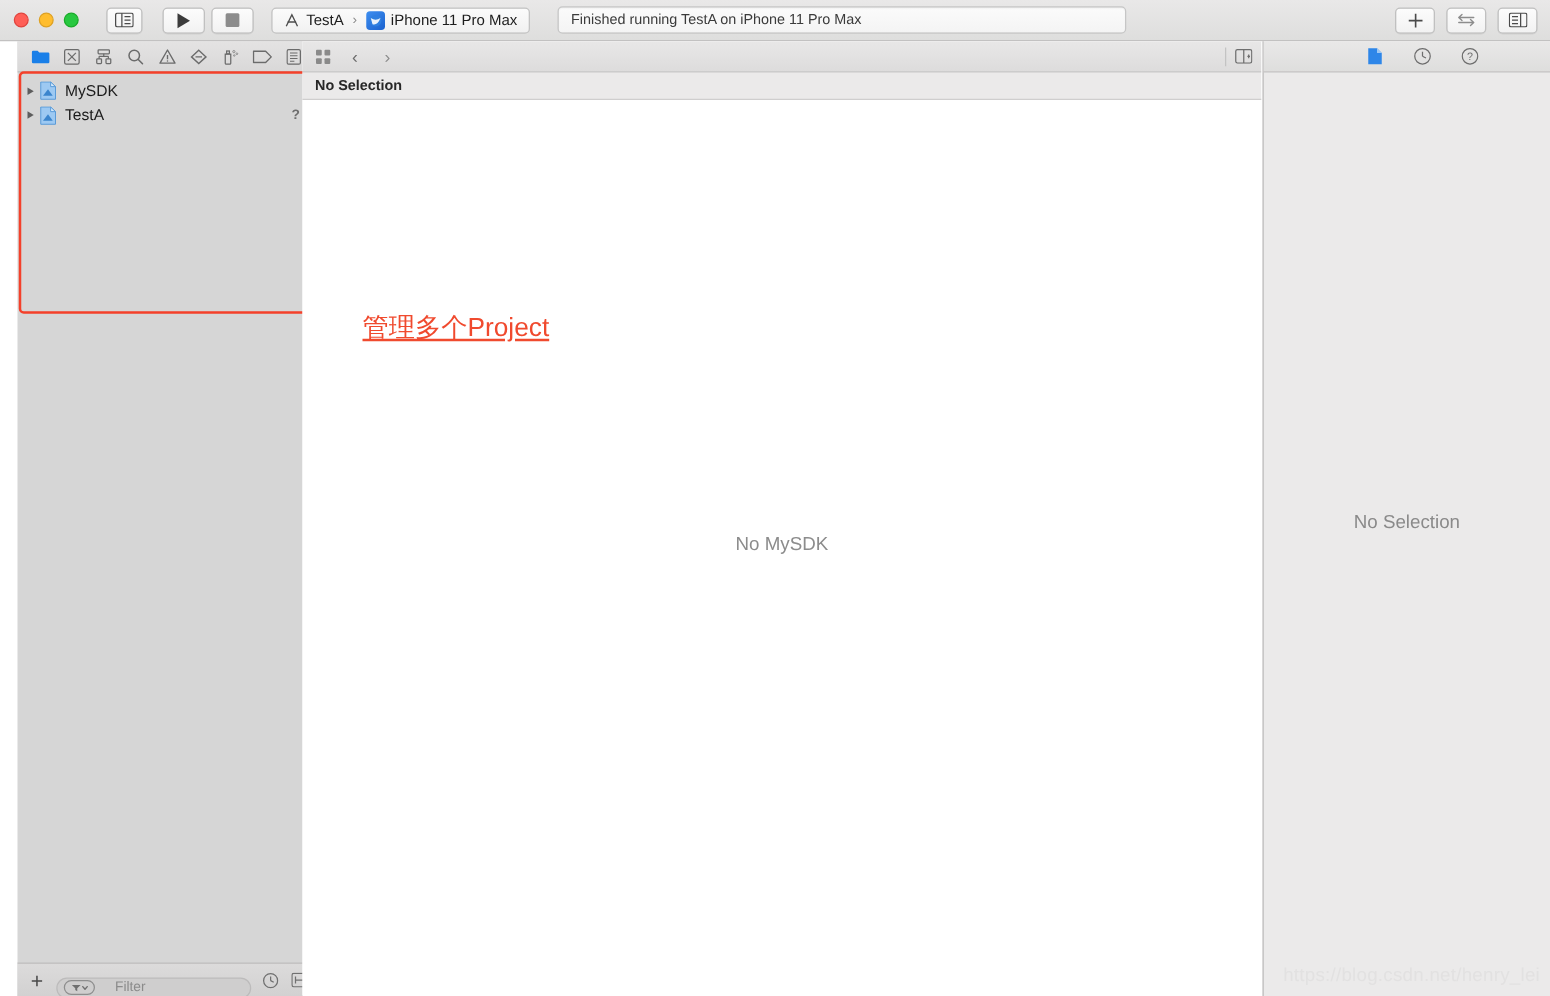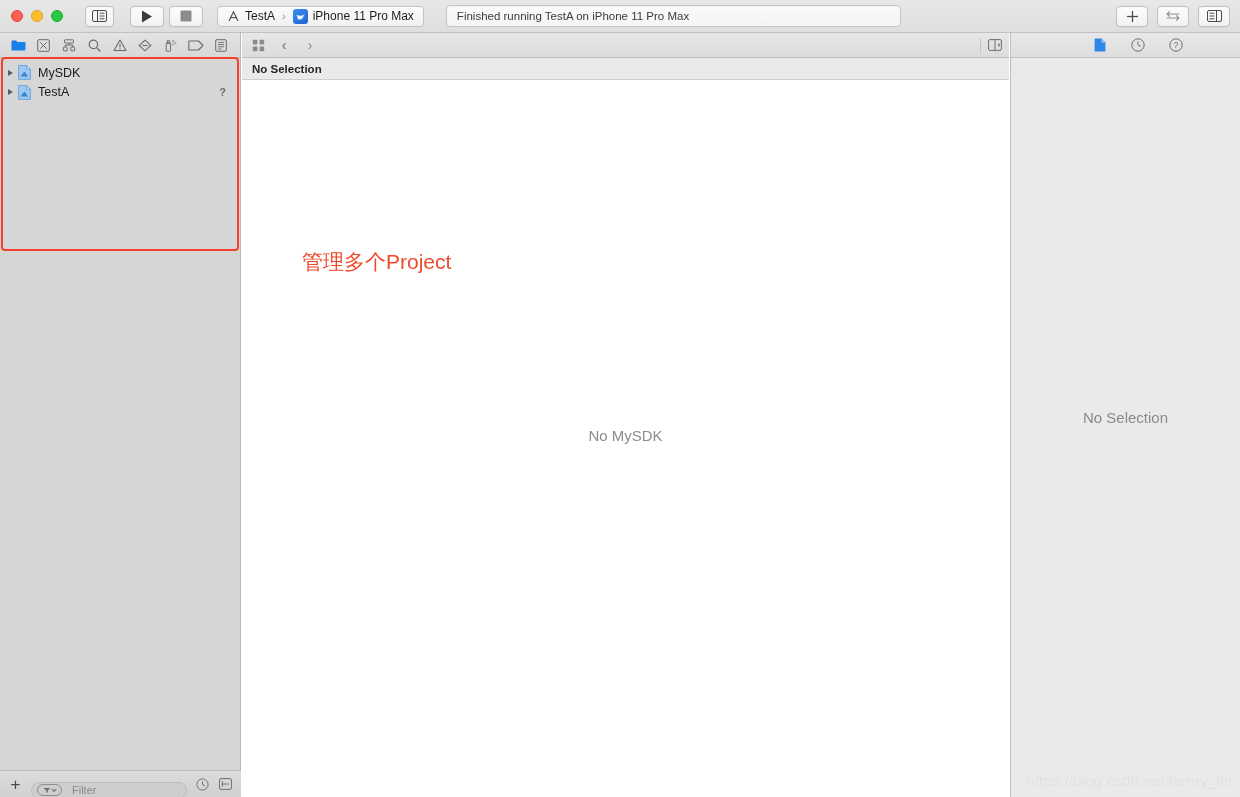--- a/index.html
+++ b/index.html
@@ -54,21 +54,21 @@
     background: linear-gradient(to bottom,#fbfbfb,#f4f4f4);
     border: 1px solid #c6c6c6; border-radius: 4px;
     display: flex; align-items: center; padding: 0 10px;
     font-size: 11.5px; color: #3b3b3b;
     box-shadow: inset 0 1px 1px rgba(0,0,0,.04);
   }
   .tb-right { position: absolute; right: 10px; display: flex; align-items: center; gap: 9px; }
 
   
   .navigator {
-    position: absolute; left: 0; top: 33px; width: 241px; height: 764px;
+    position: absolute; left: 14px; top: 33px; width: 241px; height: 764px;
     background: #d6d6d6;
     border-right: 1px solid #b9b9b9;
   }
   .nav-toolbar {
     height: 25px; background: linear-gradient(to bottom,#e4e3e3,#d9d8d8);
     border-bottom: 1px solid #bdbcbc;
     display: flex; align-items: center; justify-content: space-around;
     padding: 0 6px;
   }
   .nav-tab { width: 19px; height: 19px; display: flex; align-items: center; justify-content: center; border-radius: 3px; }
@@ -101,21 +101,21 @@
   .nav-bottom {
     position: absolute; bottom: 0; left: 0; width: 241px; height: 27px;
     background: linear-gradient(to bottom,#dcdbdb,#d2d1d1);
     border-top: 1px solid #bebdbd;
     display: flex; align-items: center; padding: 0 8px; gap: 8px;
   }
   .plus-btn { font-size: 17px; color: #4a4a4a; line-height: 1; width: 15px; text-align: center; }
   .filter-field {
     flex: 1; height: 17px; border-radius: 9px;
     background: #cfcece; border: 1px solid #bcbbbb;
-    display: flex; align-items: center; padding: 0 5px; gap: 10px; margin-top: 12px;
+    display: flex; align-items: center; padding: 0 5px; gap: 16px; margin-top: 12px;
   }
   .filter-pill {
     width: 25px; height: 12px; border-radius: 7px;
     border: 1px solid #8e8e8e; display: flex; align-items: center; justify-content: center; gap: 1px;
   }
   .filter-ph { font-size: 11px; color: #8b8b8b; }
   .fbtn { width: 15px; height: 15px; display: flex; align-items: center; justify-content: center; }
 
   
   .editor {
@@ -138,22 +138,22 @@
     height: 22px; background: #ebeaea; border-bottom: 1px solid #cfcece;
     display: flex; align-items: center; padding-left: 10px;
     font-size: 11.5px; color: #272727; font-weight: bold;
   }
   .editor-body {
     height: 716px; background: #ffffff; position: relative;
     display: flex; align-items: center; justify-content: center;
   }
   .no-editor { font-size: 15px; color: #8c8c8c; margin-top: -6px; }
   .annotation {
-    position: absolute; left: 60px; top: 168px;
-    font-size: 21px; color: #f04a2e; white-space: nowrap;
+    position: absolute; left: 48px; top: 168px;
+    font-size: 21px; color: #f04a2e; white-space: nowrap; text-decoration: underline;
   }
 
   
   .inspector {
     position: absolute; left: 1010px; top: 33px; width: 230px; height: 764px;
     background: #ebeaea; border-left: 1px solid #bdbcbc;
   }
   .insp-toolbar {
     height: 25px; background: linear-gradient(to bottom,#e9e8e8,#dededd);
     border-bottom: 1px solid #c2c1c1;

